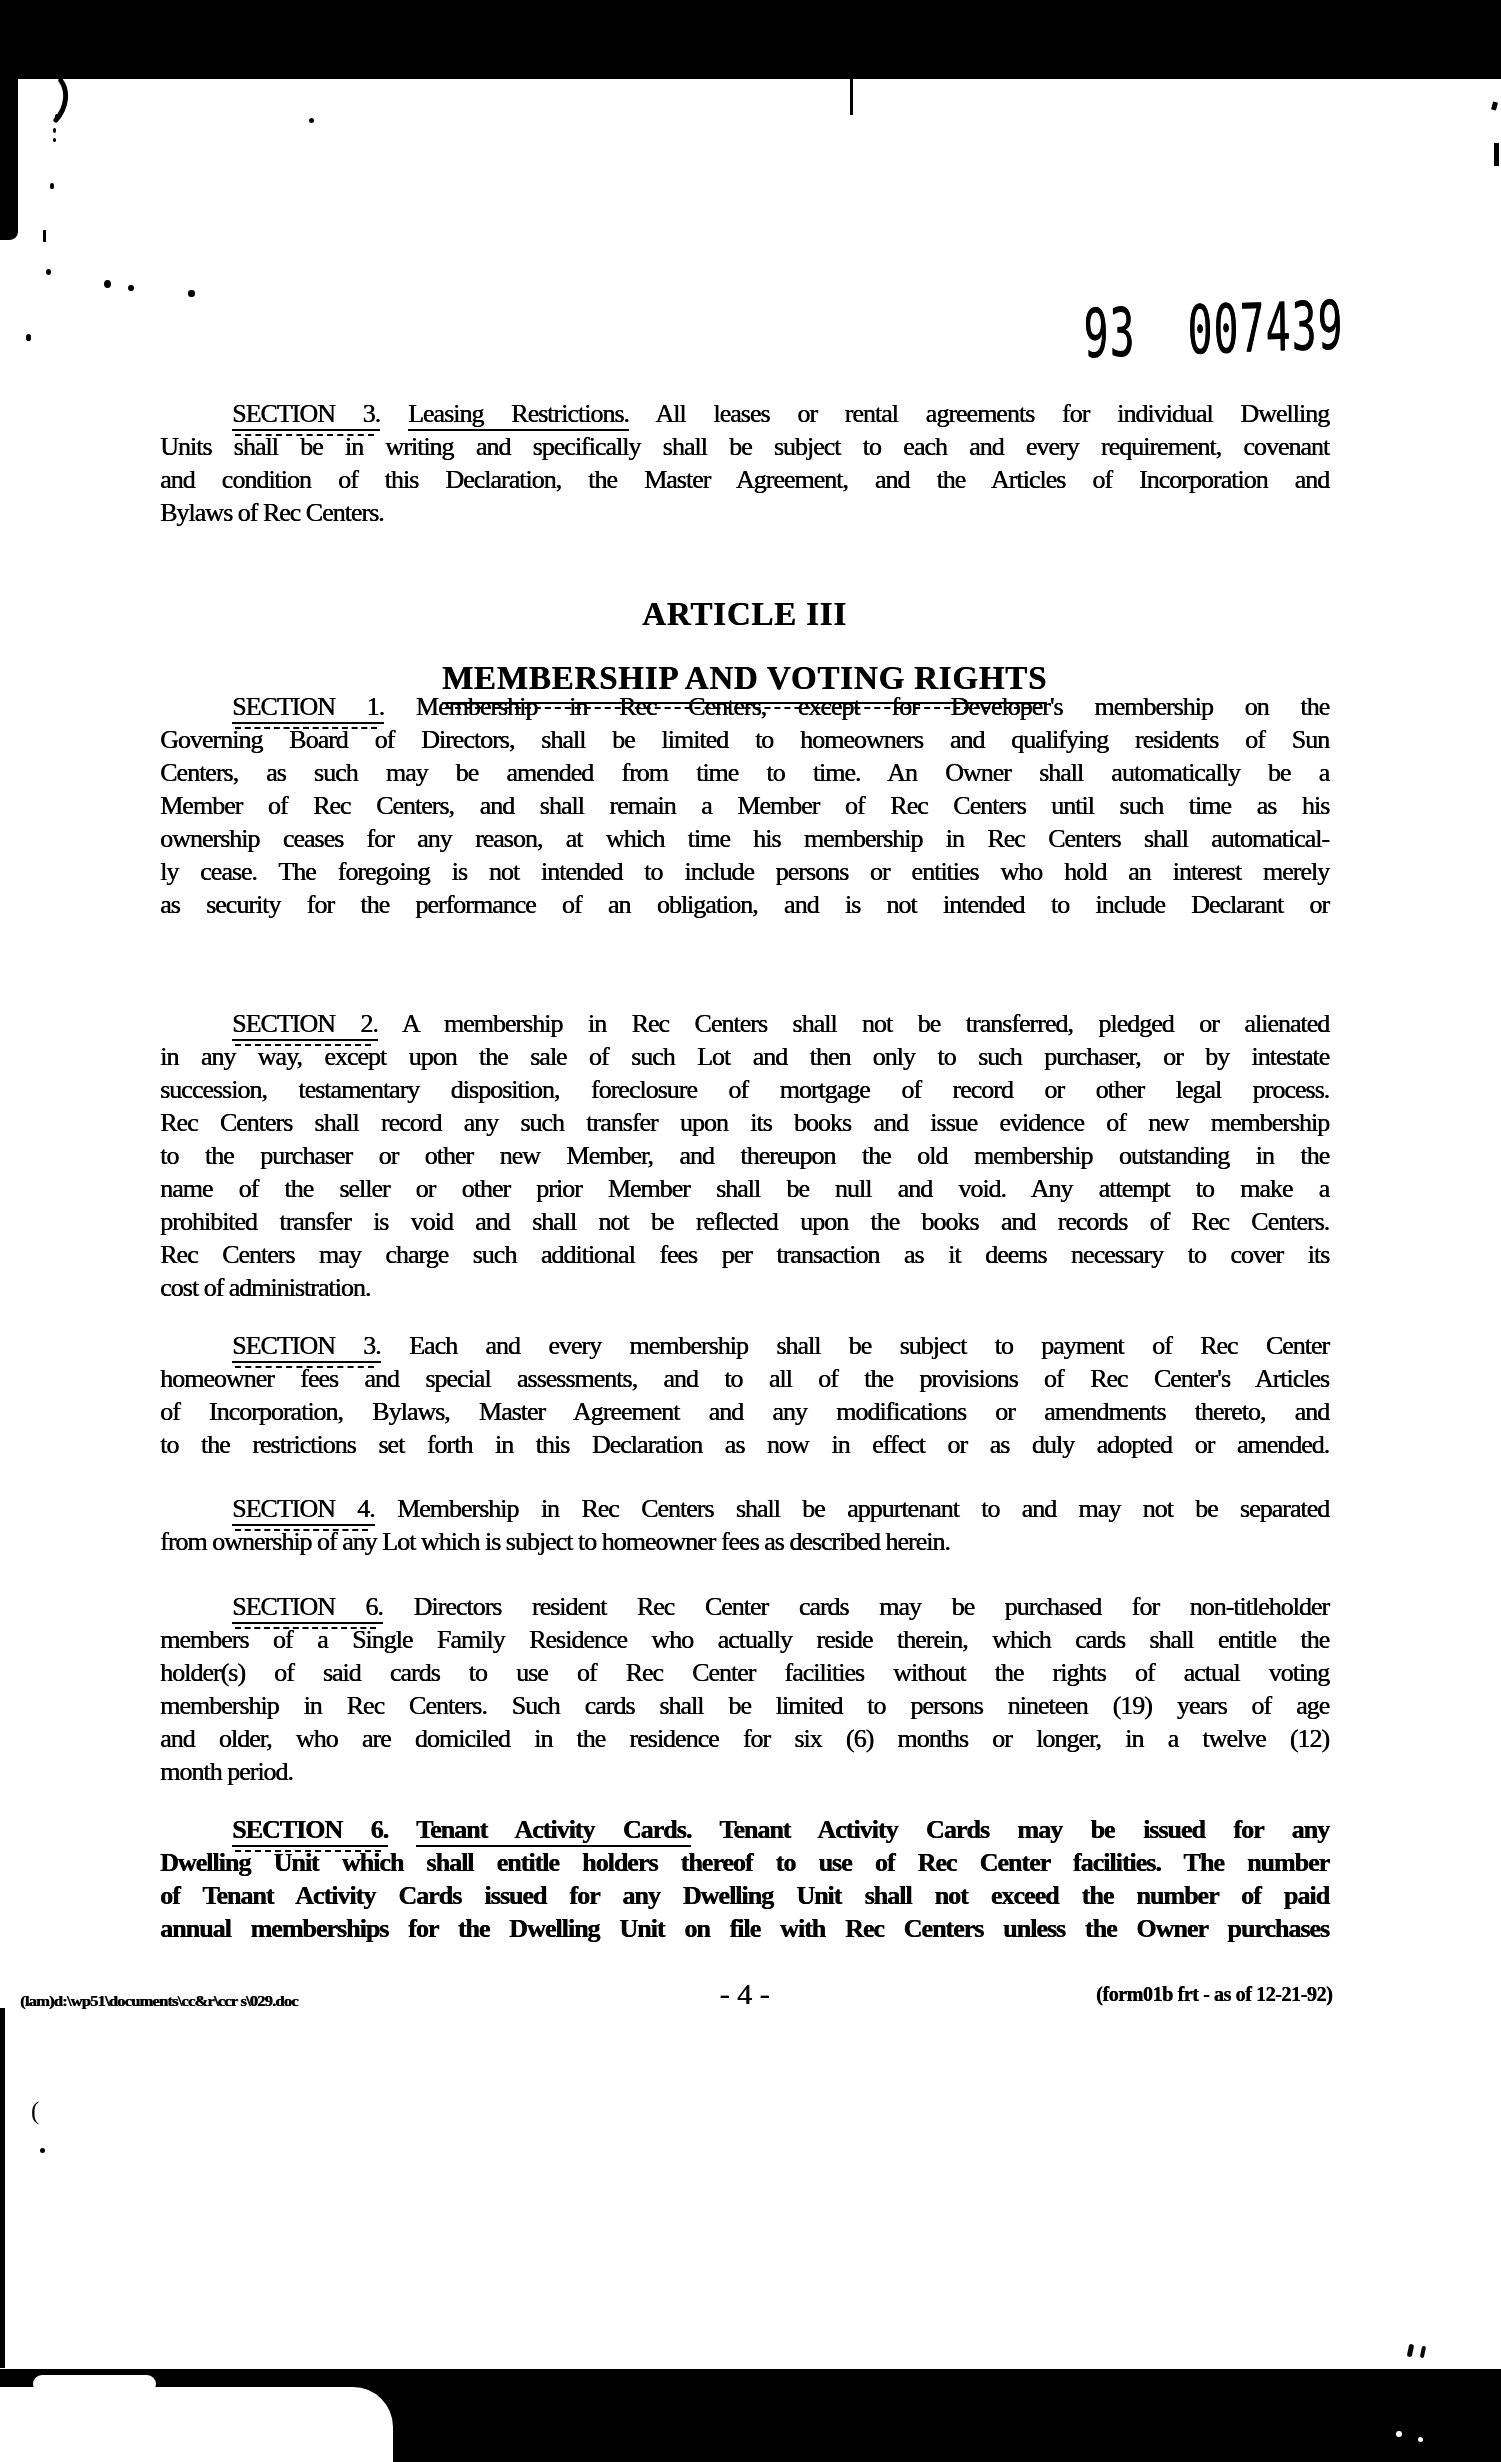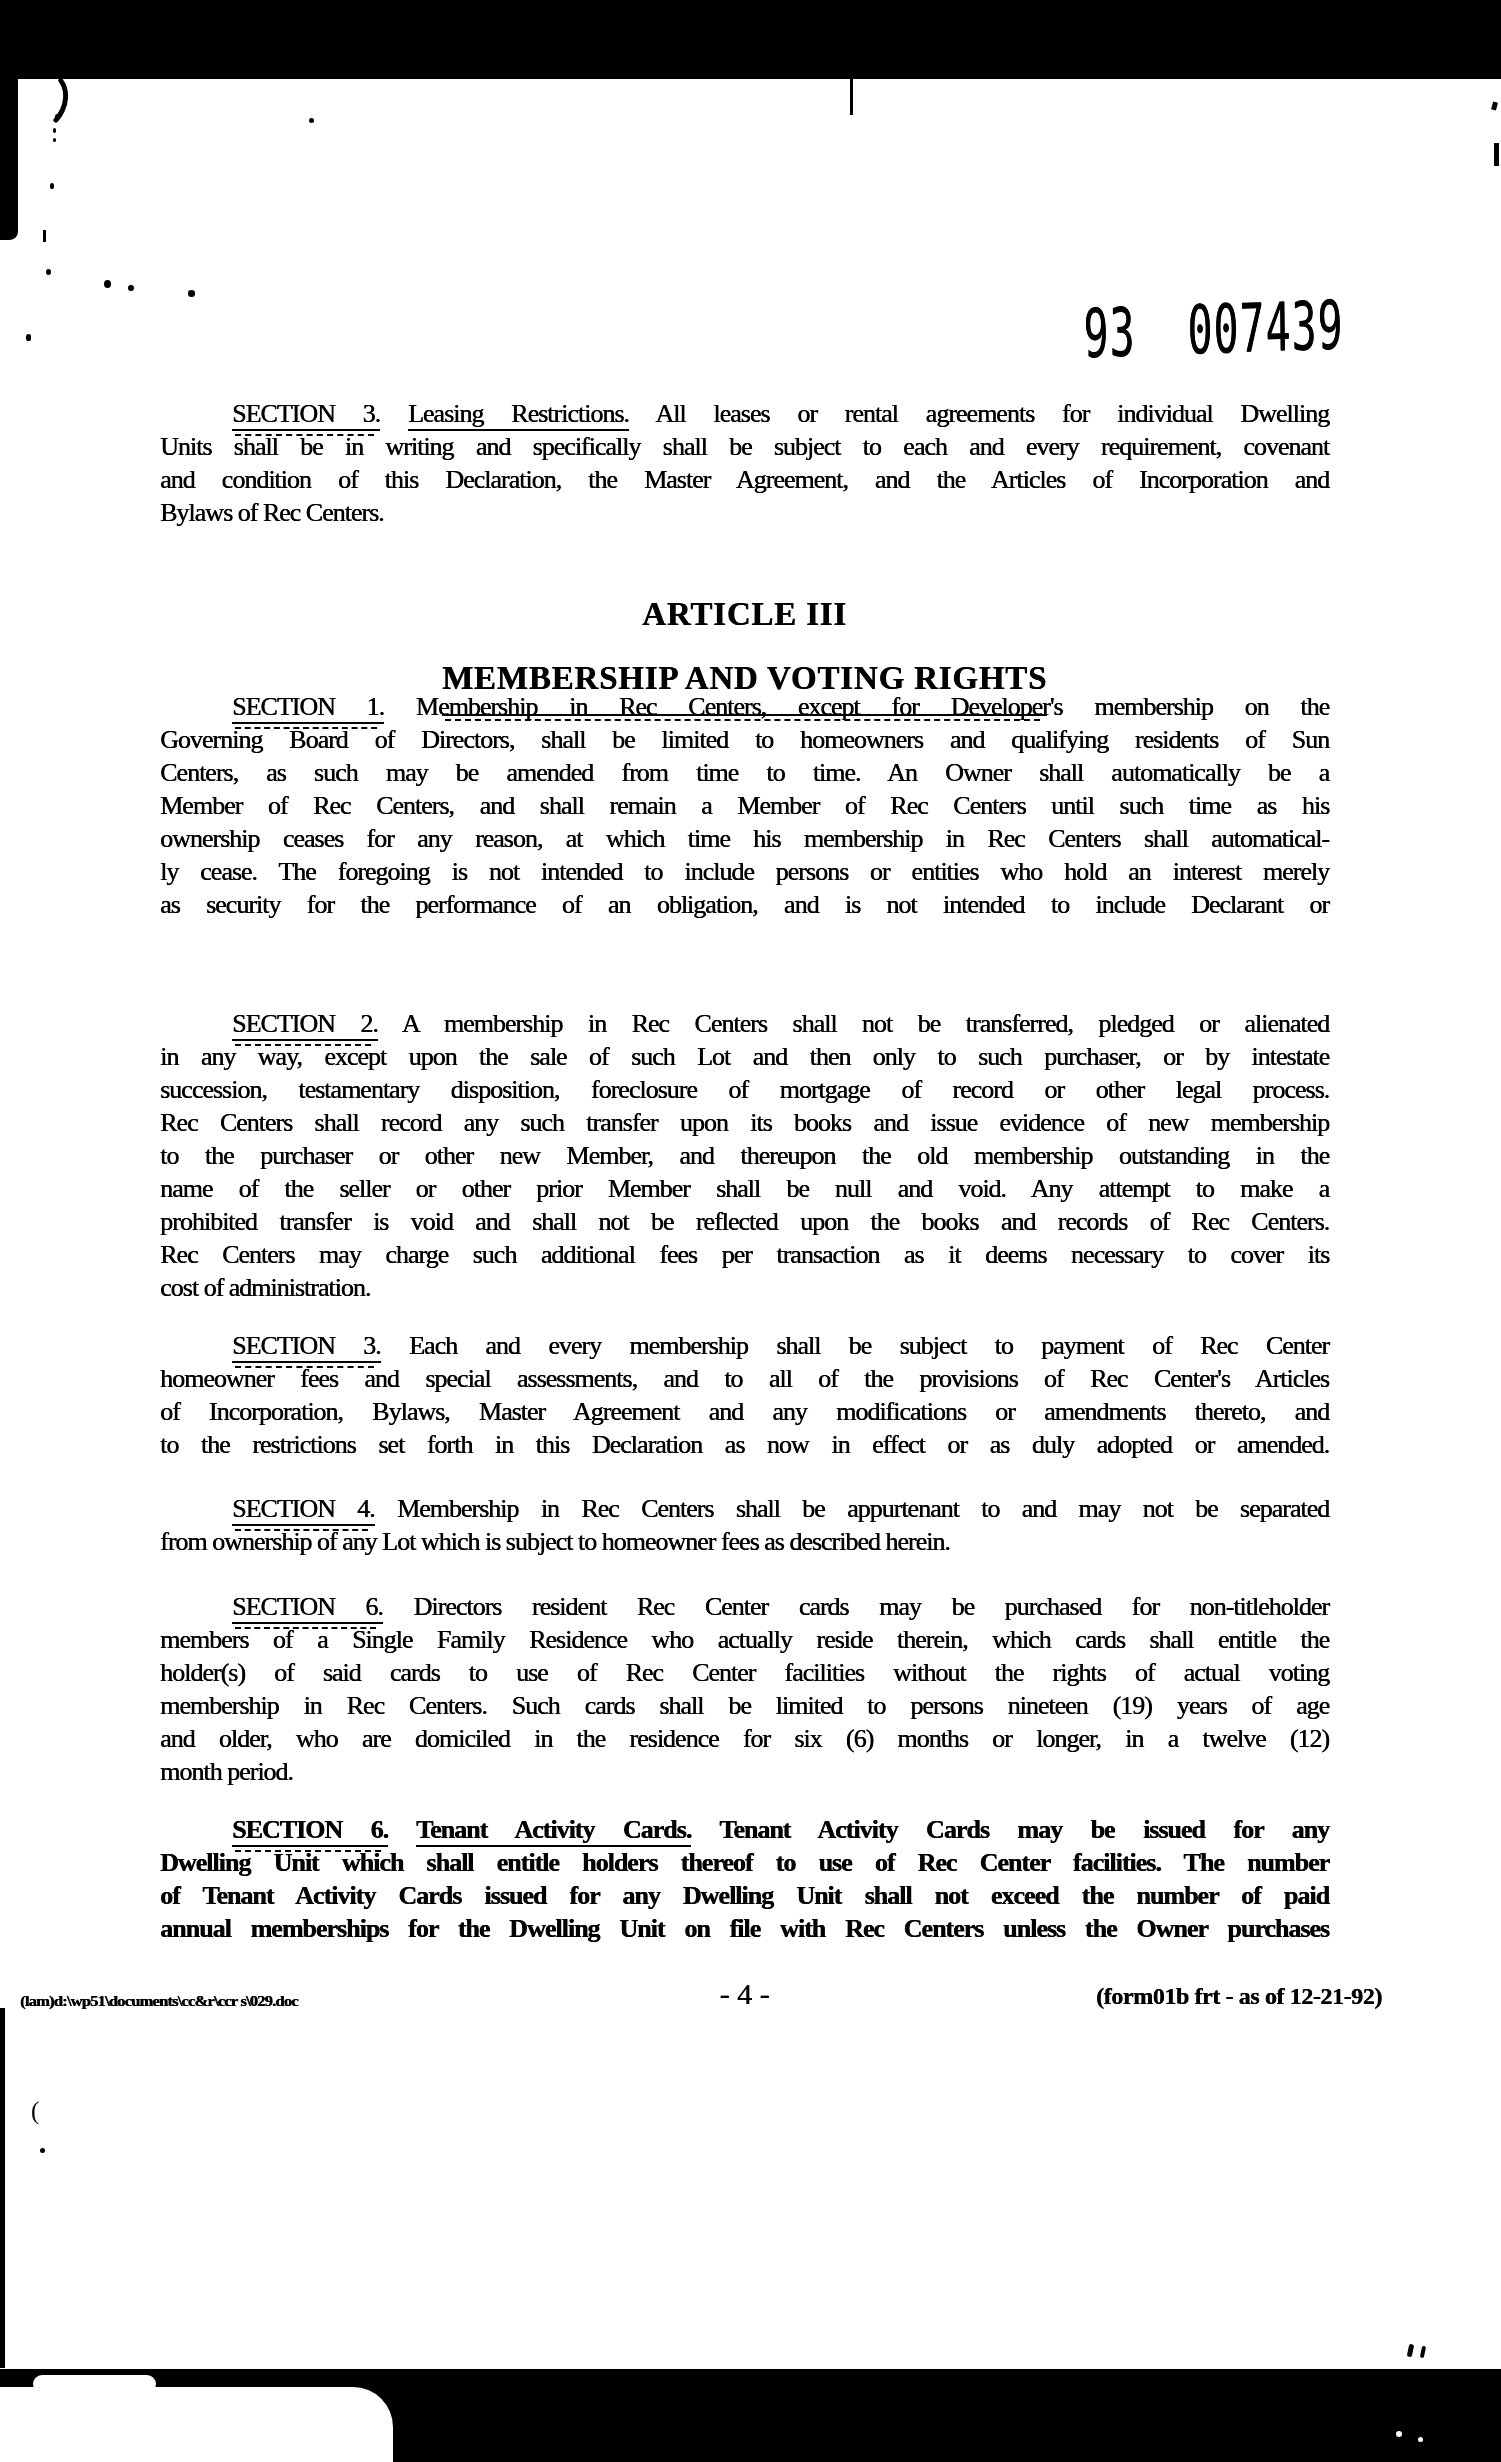--- a/index.html
+++ b/index.html
@@ -34,21 +34,21 @@
     content:"";position:absolute;left:3.3px;right:6.6px;bottom:-7.4px;
     border-bottom:2.5px dashed #000;
   }
   .heading{
     position:absolute;left:160px;width:1169px;
     text-align:center;font-weight:bold;
     font-size:33px;line-height:36px;letter-spacing:0.8px;
     text-shadow:0.5px 0.3px 0 #000;
     margin-top:40px;
   }
-  .heading .useg{padding-bottom:18px;}
+  .heading .useg{padding-bottom:6px;}
   
   .stamp{
     position:absolute;left:1083px;top:301px;
     font-family:"DejaVu Sans Mono", monospace;
     font-size:67px;line-height:67px;letter-spacing:1.6px;
     white-space:pre;
     transform:scaleX(0.62) rotate(-1.2deg);
     transform-origin:left top;
     text-shadow:0.4px 0.4px 0 #000;
   }
@@ -58,21 +58,21 @@
     font-size:16.5px;font-weight:bold;letter-spacing:-0.8px;
     transform:scaleY(0.92);transform-origin:left top;
     text-shadow:0.6px 0.3px 0 #000;
   }
   .footer-center{
     position:absolute;left:160px;top:1977px;width:1169px;
     text-align:center;font-size:30px;text-shadow:0.4px 0.3px 0 #000;
   }
   .footer-right{
     position:absolute;left:1096px;top:1983px;
-    font-size:24px;font-weight:bold;letter-spacing:-0.4px;
+    font-size:20px;font-weight:bold;letter-spacing:-0.4px;
     text-shadow:0.4px 0.2px 0 #000;
   }
   
   .mark{position:absolute;background:#000;}
   .dot{border-radius:50%;}
   .wmark{position:absolute;background:#fff;border-radius:50%;}
   .paren-mark{position:absolute;font-size:25px;color:#000;}
 </style>
 </head>
 <body>

